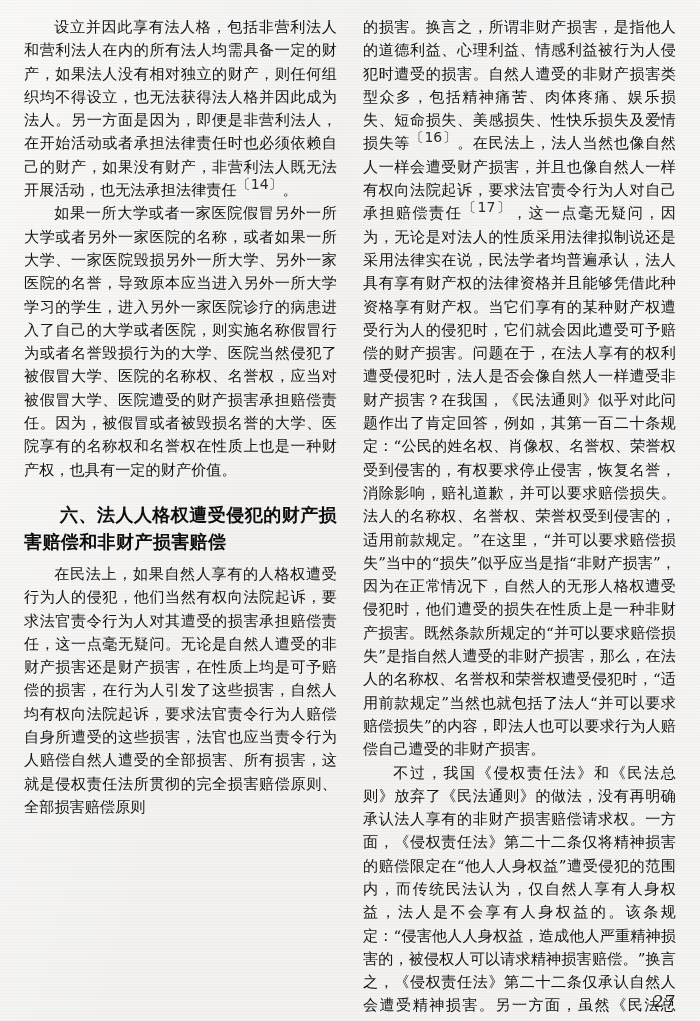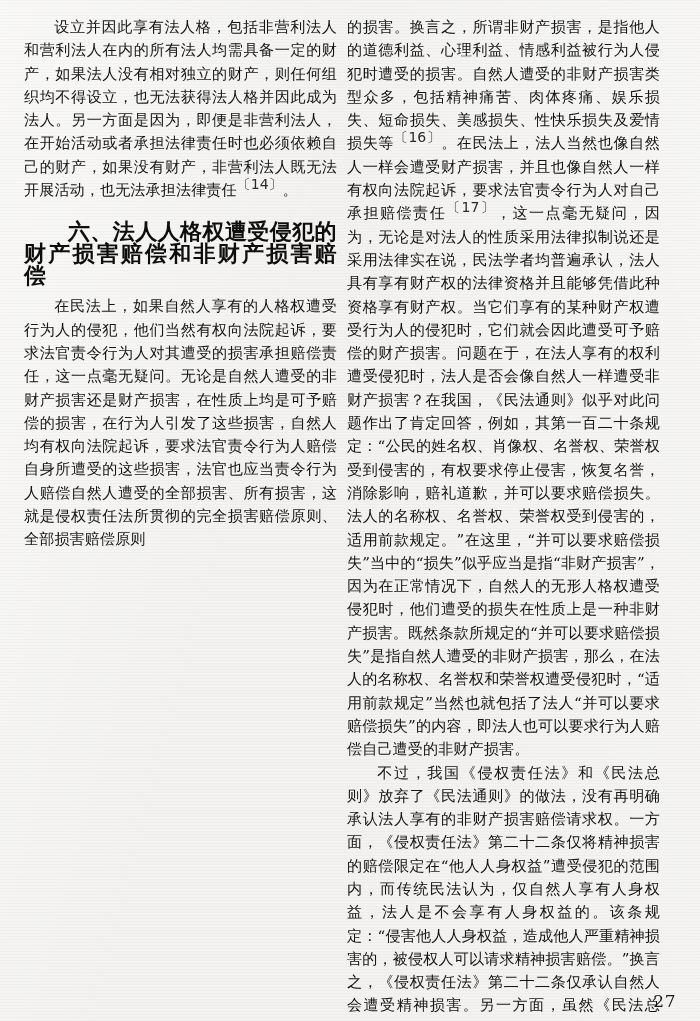--- a/index.html
+++ b/index.html
@@ -26,21 +26,21 @@
       #f3f2f0;
   }
   .columns {
     position: absolute;
     left: 24px;
     top: 16px;
     width: 652px;
     height: 955px;
     display: flex;
     flex-direction: row;
-    gap: 10px;
+    gap: 26px;
   }
   .col {
     width: 313px;
     display: flex;
     flex-direction: column;
   }
   p.para {
     margin: 0;
     font-size: 15.1px;
     line-height: 23.3px;
@@ -51,22 +51,22 @@
     color: #141414;
     text-indent: 2em;
     font-family: "DejaVu Serif", "Liberation Serif", serif;
     -webkit-font-smoothing: none;
   }
   p.para.cont {
     text-indent: 0;
   }
   h2.section-heading {
     margin: 19px 0 8px 0;
-    font-size: 22px;
-    line-height: 22px;
+    font-size: 18px;
+    line-height: 27px;
     font-weight: 700;
     text-indent: 2em;
     text-align: justify;
     text-align-last: left;
     letter-spacing: 0.4px;
     color: #0e0e0e;
     font-family: "DejaVu Sans", "Liberation Sans", sans-serif;
   }
   .fn {
     font-size: 14px;
@@ -101,20 +101,21 @@
 
 <div class="page">
 
   <div class="columns">
 
     <div class="col">
 
       <p class="para"><span>设立并因此享有法人格，包括非营利法人和营利法人在内的所有法人均需具备一定的财产，如果法人没有相对独立的财产，则任何组织均不得设立，也无法获得法人格并因此成为法人。另一方面是因为，即便是非营利法人，在开始活动或者承担法律责任时也必须依赖自己的财产，如果没有财产，非营利法人既无法开展活动，也无法承担法律责任</span><sup class="fn">〔14〕</sup><span>。</span></p>
 
 
+      <p class="para"><span>如果一所大学或者一家医院假冒另外一所大学或者另外一家医院的名称，或者如果一所大学、一家医院毁损另外一所大学、另外一家医院的名誉，导致原本应当进入另外一所大学学习的学生，进入另外一家医院诊疗的病患进入了自己的大学或者医院，则实施名称假冒行为或者名誉毁损行为的大学、医院当然侵犯了被假冒大学、医院的名称权、名誉权，应当对被假冒大学、医院遭受的财产损害承担赔偿责任。因为，被假冒或者被毁损名誉的大学、医院享有的名称权和名誉权在性质上也是一种财产权，也具有一定的财产价值。</span></p>
 
       <h2 class="section-heading">六、法人人格权遭受侵犯的财产损害赔偿和非财产损害赔偿</h2>
 
       <p class="para"><span>在民法上，如果自然人享有的人格权遭受行为人的侵犯，他们当然有权向法院起诉，要求法官责令行为人对其遭受的损害承担赔偿责任，这一点毫无疑问。无论是自然人遭受的非财产损害还是财产损害，在性质上均是可予赔偿的损害，在行为人引发了这些损害，自然人均有权向法院起诉，要求法官责令行为人赔偿自身所遭受的这些损害，法官也应当责令行为人赔偿自然人遭受的全部损害、所有损害，这就是侵权责任法所贯彻的完全损害赔偿原则、全部损害赔偿原则</span></p>
 
     </div>
 
     <div class="col">
 
       <p class="para cont"><span>的损害。换言之，所谓非财产损害，是指他人的道德利益、心理利益、情感利益被行为人侵犯时遭受的损害。自然人遭受的非财产损害类型众多，包括精神痛苦、肉体疼痛、娱乐损失、短命损失、美感损失、性快乐损失及爱情损失等</span><sup class="fn">〔16〕</sup><span>。在民法上，法人当然也像自然人一样会遭受财产损害，并且也像自然人一样有权向法院起诉，要求法官责令行为人对自己承担赔偿责任</span><sup class="fn">〔17〕</sup><span>，这一点毫无疑问，因为，无论是对法人的性质采用法律拟制说还是采用法律实在说，民法学者均普遍承认，法人具有享有财产权的法律资格并且能够凭借此种资格享有财产权。当它们享有的某种财产权遭受行为人的侵犯时，它们就会因此遭受可予赔偿的财产损害。问题在于，在法人享有的权利遭受侵犯时，法人是否会像自然人一样遭受非财产损害？在我国，《民法通则》似乎对此问题作出了肯定回答，例如，其第一百二十条规定：“公民的姓名权、肖像权、名誉权、荣誉权受到侵害的，有权要求停止侵害，恢复名誉，消除影响，赔礼道歉，并可以要求赔偿损失。法人的名称权、名誉权、荣誉权受到侵害的，适用前款规定。”在这里，“并可以要求赔偿损失”当中的“损失”似乎应当是指“非财产损害”，因为在正常情况下，自然人的无形人格权遭受侵犯时，他们遭受的损失在性质上是一种非财产损害。既然条款所规定的“并可以要求赔偿损失”是指自然人遭受的非财产损害，那么，在法人的名称权、名誉权和荣誉权遭受侵犯时，“适用前款规定”当然也就包括了法人“并可以要求赔偿损失”的内容，即法人也可以要求行为人赔偿自己遭受的非财产损害。</span></p>

